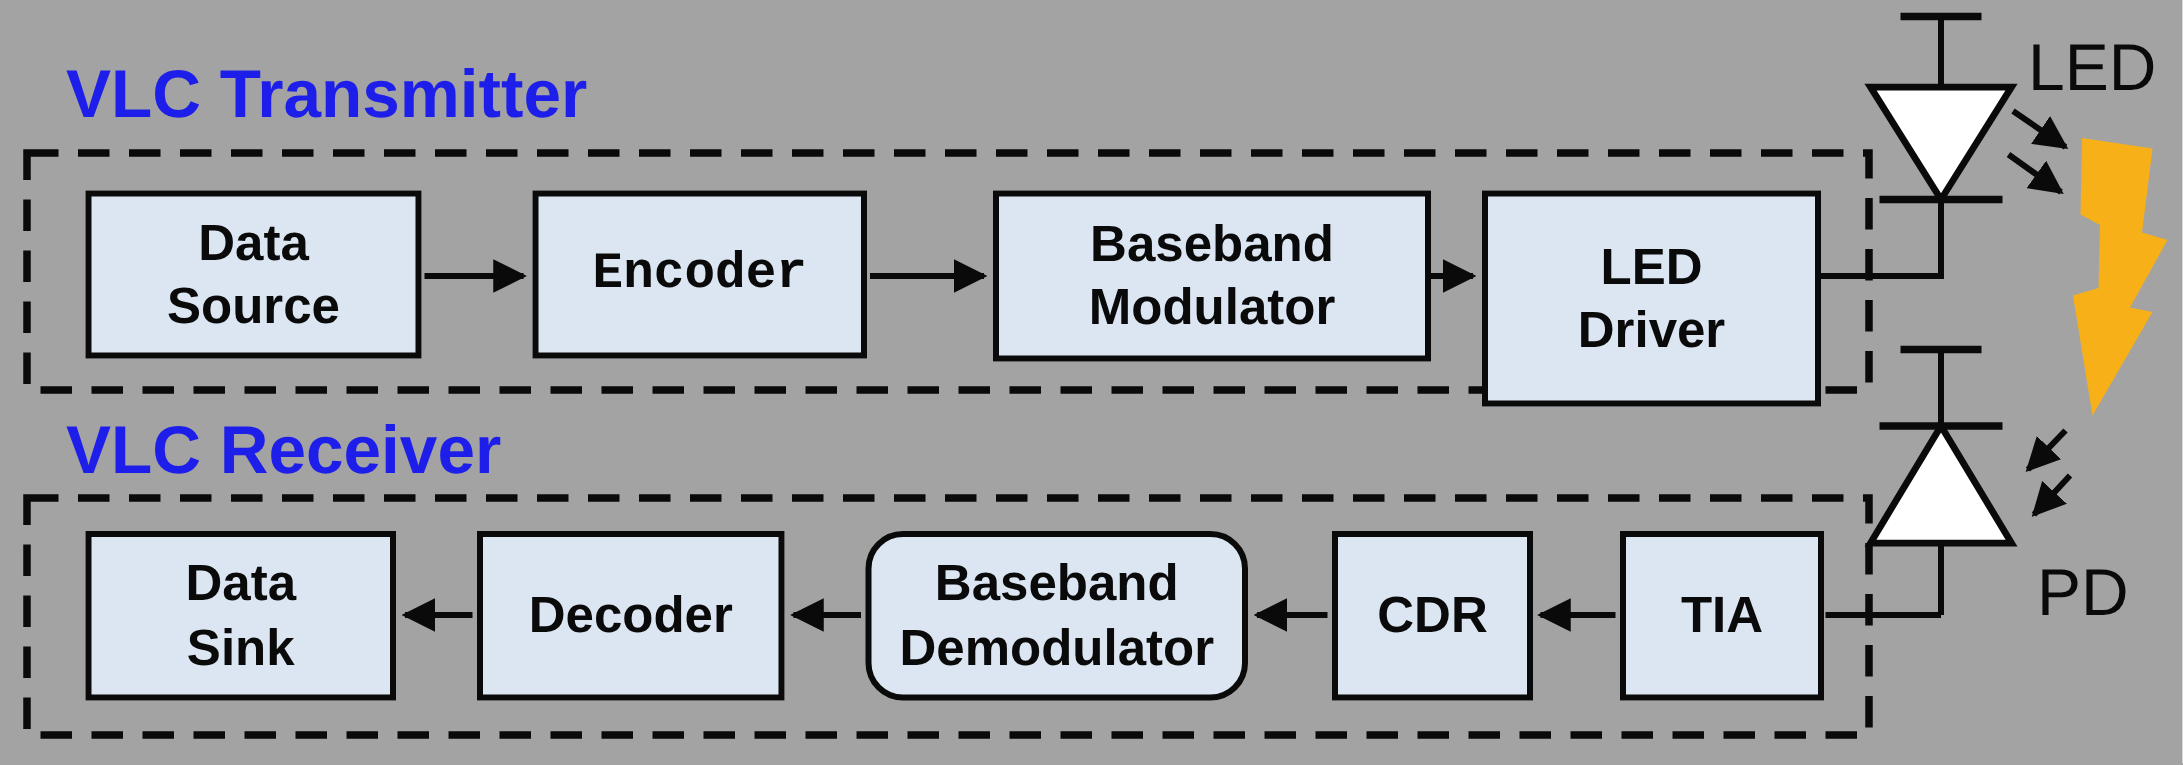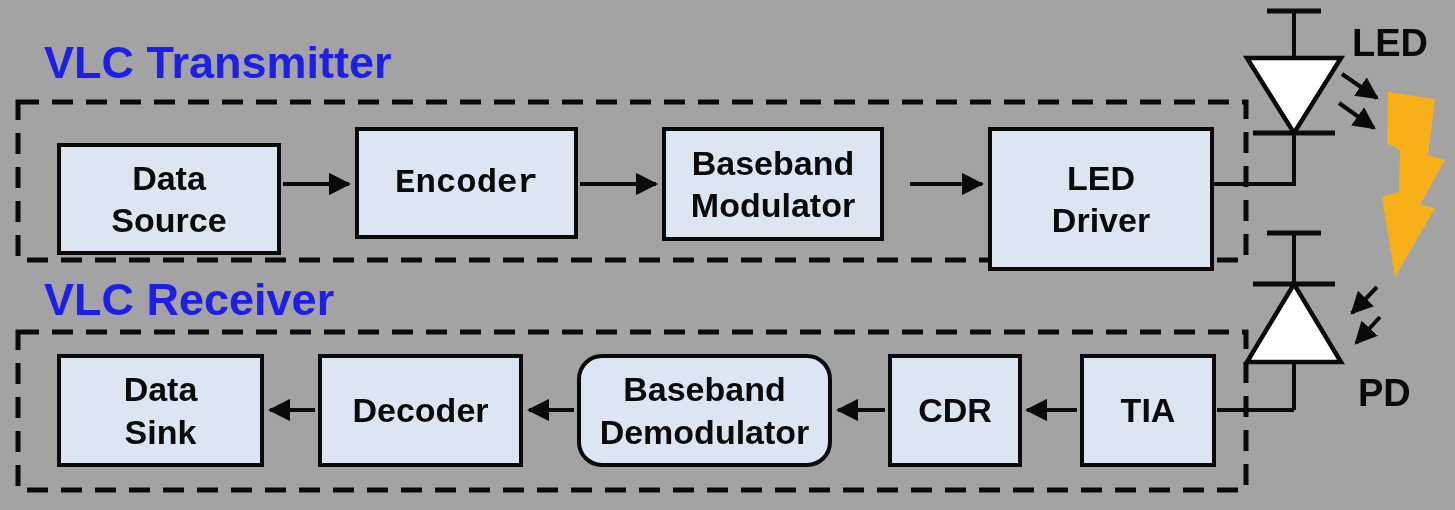--- a/index.html
+++ b/index.html
@@ -21,21 +21,21 @@
   }
   .block{
     position:absolute;box-sizing:border-box;background:var(--block-fill);
     border:4px solid var(--block-border);display:flex;align-items:center;justify-content:center;
   }
   .block .lbl{
     width:min-content;text-align:center;font-weight:bold;font-size:34px;
     line-height:1.25;color:#0a0a0a;white-space:normal;
   }
   .dev-label{
-    position:absolute;font-weight:bold;font-size:38px;color:#0a0a0a;line-height:1;white-space:nowrap;
+    position:absolute;font-weight:normal;font-size:44px;color:#0a0a0a;line-height:1;white-space:nowrap;
   }
   .wire{stroke:var(--line-black);stroke-width:4;fill:none;}
   .wire-thick{stroke:var(--line-black);stroke-width:5;fill:none;}
   .dashed-box{fill:none;stroke:var(--line-black);stroke-width:5;stroke-dasharray:21 13;}
   .diode{fill:#ffffff;stroke:var(--line-black);stroke-width:4.5;stroke-linejoin:miter;}
   .bolt{fill:var(--bolt-yellow);stroke:none;}
 </style>
 </head>
 <body>
 
@@ -89,27 +89,27 @@
       <path class="diode" d="M1247,362 L1341,362 L1294,284 Z"></path>
       <line class="wire" x1="1294" y1="362" x2="1294" y2="410"></line>
     </g>
 
     <line class="wire" x1="1294" y1="410" x2="1217" y2="410"></line>
   </svg>
 
   <div class="section-title" style="left:44px;top:40px;">VLC Transmitter</div>
   <div class="section-title" style="left:44px;top:277px;">VLC Receiver</div>
 
-  <div class="block" style="left:57px;top:127px;width:224px;height:112px;margin-top:16px;">
+  <div class="block" style="left:57px;top:127px;width:224px;height:112px;">
     <span class="lbl">Data Source</span>
   </div>
   <div class="block" style="left:355px;top:127px;width:223px;height:112px;font-family:Liberation Mono, monospace;">
     <span class="lbl">Encoder</span>
   </div>
-  <div class="block" style="left:662px;top:127px;width:222px;height:114px;justify-content:center;">
+  <div class="block" style="left:662px;top:127px;width:292px;height:114px;justify-content:center;">
     <span class="lbl">Baseband Modulator</span>
   </div>
   <div class="block" style="left:988px;top:127px;width:226px;height:144px;">
     <span class="lbl">LED Driver</span>
   </div>
 
   <div class="block" style="left:57px;top:354px;width:207px;height:113px;">
     <span class="lbl">Data Sink</span>
   </div>
   <div class="block" style="left:318px;top:354px;width:205px;height:113px;">

